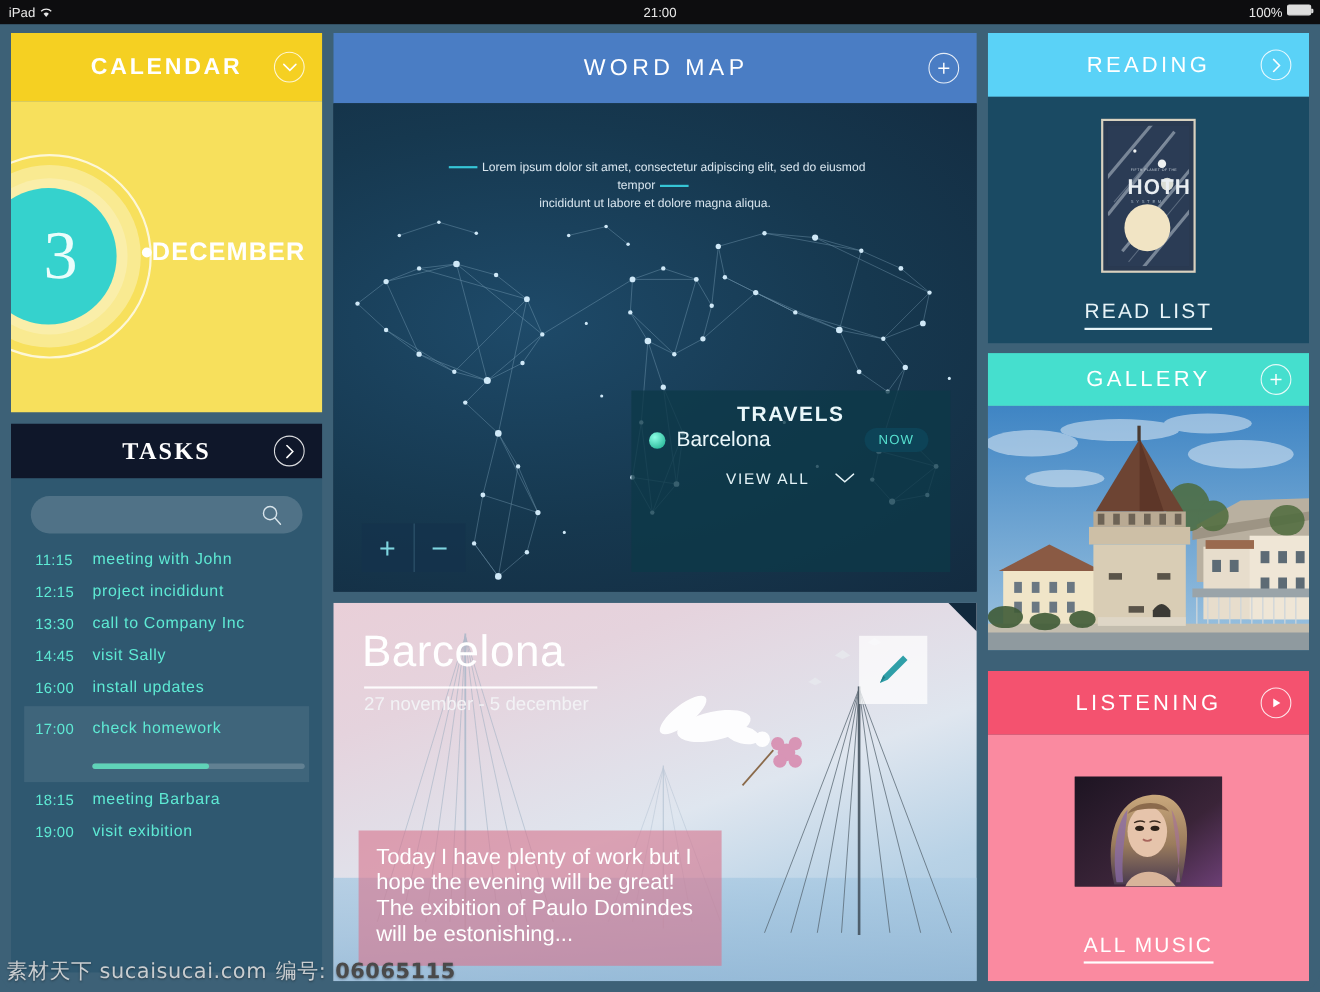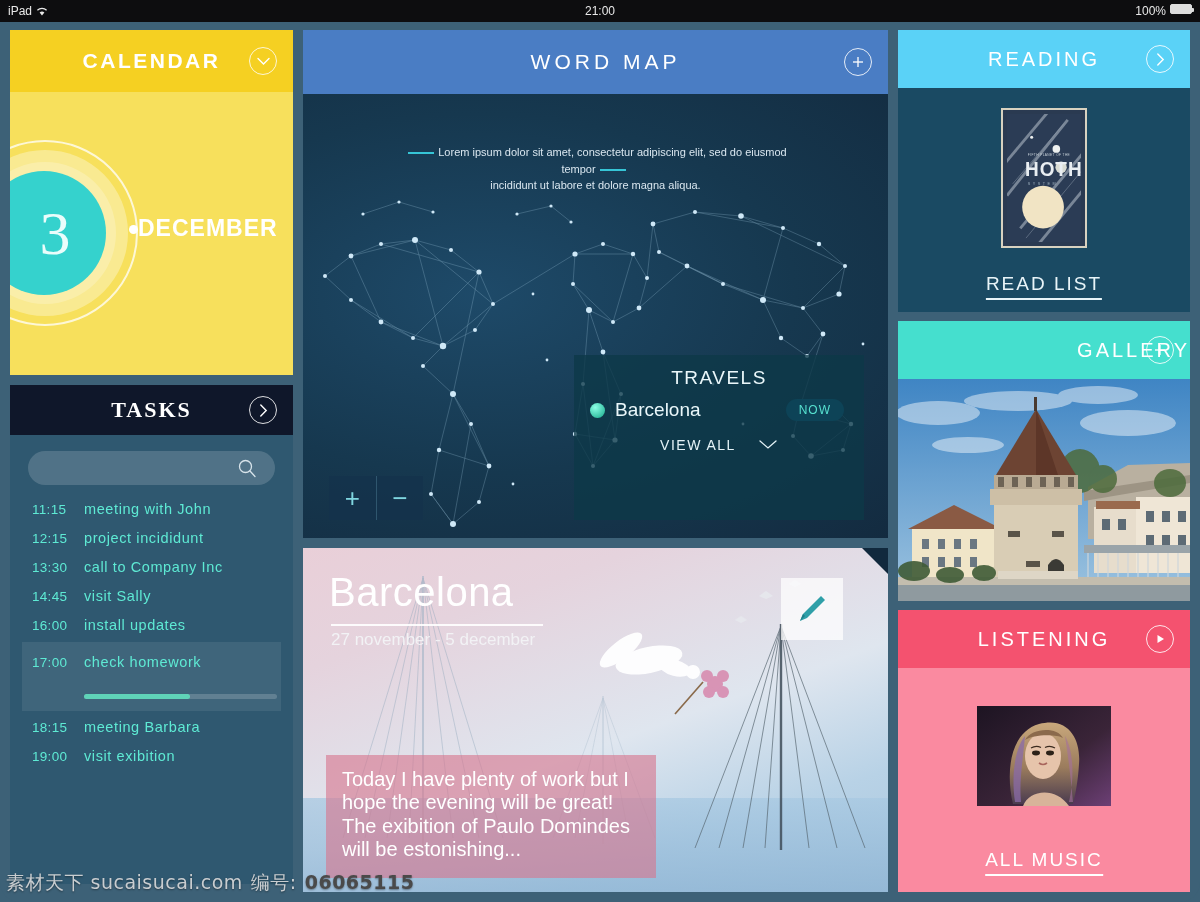--- a/index.html
+++ b/index.html
@@ -138,21 +138,21 @@
   .zoom-btn {
     flex: 1; display: flex; align-items: center; justify-content: center;
     color: #7fd6e0; font-size: 26px; font-weight: 300;
   }
   .zoom-btn + .zoom-btn { border-left: 1px solid rgba(120,180,200,.28); }
 
   .travels {
     position: absolute; right: 24px; bottom: 18px; width: 290px; height: 165px;
     background: rgba(13,56,72,.78); padding: 12px 16px; color: #eaf7fa;
   }
-  .travels-title { text-align: center; font-size: 19px; letter-spacing: 1.5px; margin-bottom: 10px; font-weight: 400; }
+  .travels-title { text-align: center; font-size: 19px; letter-spacing: 1.5px; font-weight: 700; }
   .travel-row { display: flex; align-items: center; gap: 10px; margin-bottom: 3px; position: relative; }
   .t-dot { width: 15px; height: 15px; border-radius: 50%; flex: none; }
   .t-dot.now { background: radial-gradient(circle at 35% 30%, #8cffe6, #14a888); }
   .t-dot.up  { background: radial-gradient(circle at 35% 30%, #ffb7e8, #b0378c); }
   .t-city { font-size: 19px; font-weight: 300; }
   .t-badge {
     position: absolute; right: -6px; padding: 4px 13px; border-radius: 14px;
     font-size: 12px; letter-spacing: 1px;
   }
   .t-badge.now { background: #0d4357; color: #56e0cf; right: 4px; }
@@ -201,21 +201,21 @@
   }
   .poster-inner { position: absolute; inset: 4px; overflow: hidden; }
   .read-list {
     position: absolute; left: 50%; transform: translateX(-50%); bottom: 12px;
     color: #e8f4f8; font-size: 19px; letter-spacing: 2px; font-weight: 300;
     border-bottom: 2px solid #e8f4f8; padding-bottom: 3px;
   }
 
   
   #gallery { left: 888px; top: 291px; width: 292px; height: 280px; }
-  #gallery .card-header { background: #45dfce; height: 58px; justify-content: flex-end; }
+  #gallery .card-header { background: #45dfce; height: 48px; }
   #gallery .title { font-size: 20px; letter-spacing: 3px; font-weight: 300; }
   .gallery-body { height: 222px; position: relative; overflow: hidden; background: #8fb6d6; }
 
   
   #listening { left: 888px; top: 580px; width: 292px; height: 282px; }
   #listening .card-header { background: #f4526f; height: 58px; }
   #listening .title { font-size: 20px; letter-spacing: 3px; font-weight: 300; }
   .listening-body { height: 224px; background: #fa8aa0; position: relative; }
   .album {
     position: absolute; left: 50%; transform: translateX(-50%); top: 38px;

